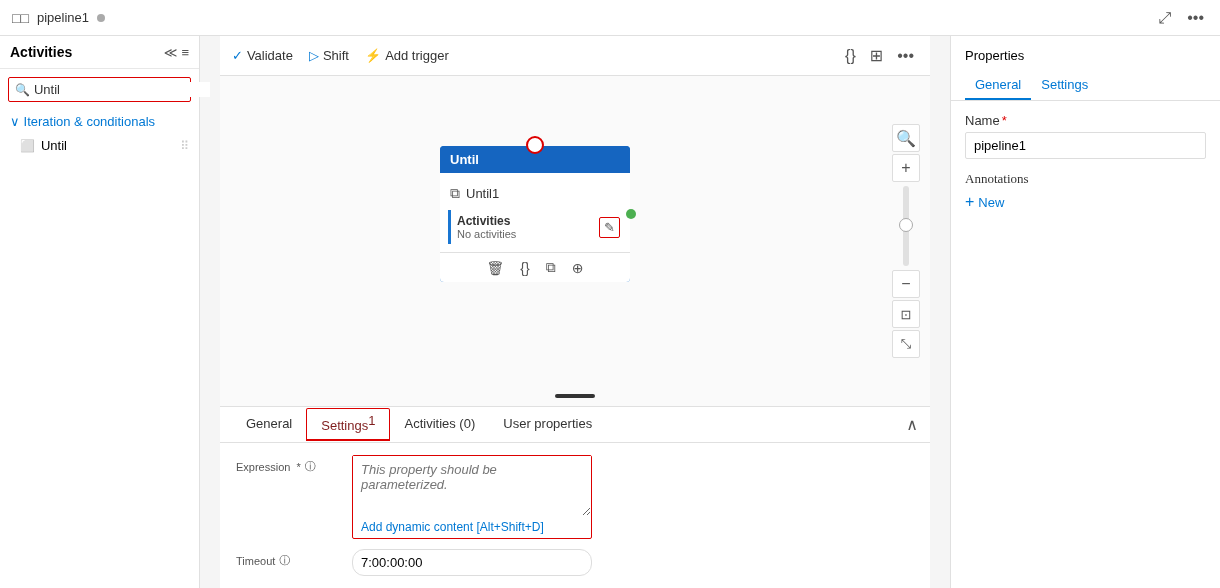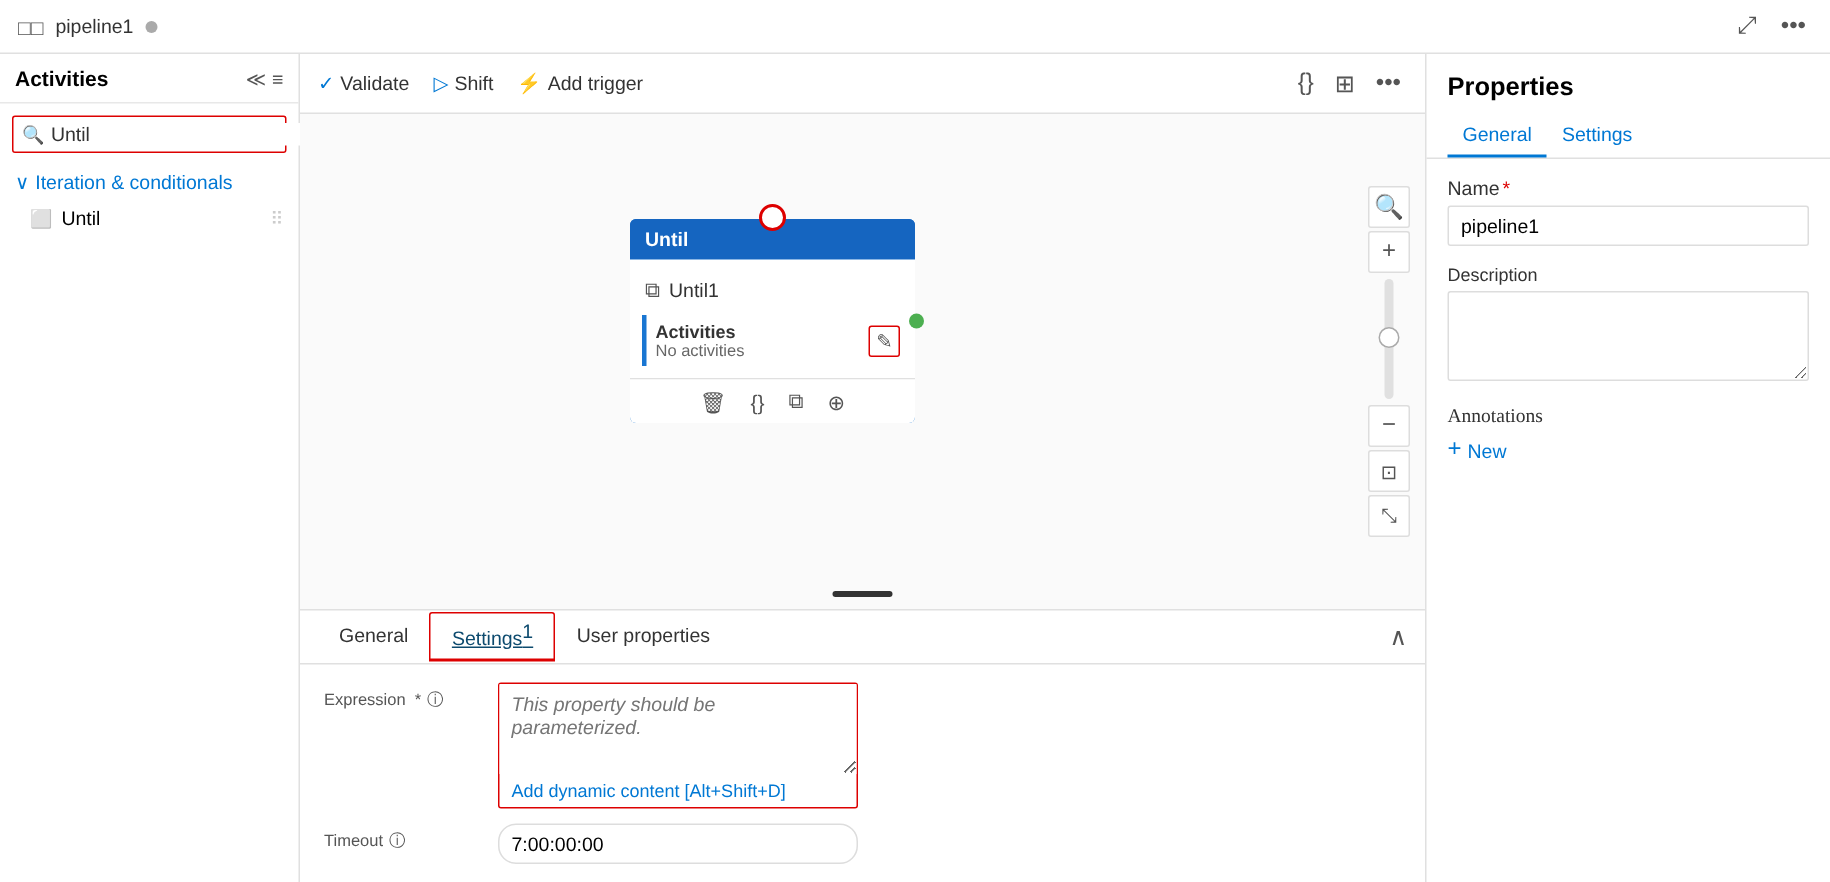--- a/index.html
+++ b/index.html
@@ -12,21 +12,21 @@
       padding: 0 12px; height: 36px; flex-shrink: 0;
     }
     .top-bar-left { display: flex; align-items: center; gap: 8px; }
     .pipeline-icon { color: #555; font-size: 14px; }
     .pipeline-title { font-size: 13px; color: #333; }
     .dot-indicator { width: 8px; height: 8px; background: #aaa; border-radius: 50%; }
     .top-bar-right { display: flex; align-items: center; gap: 8px; }
     .icon-btn { background: none; border: none; cursor: pointer; color: #555; font-size: 16px; padding: 2px 4px; }
 
     
-    .main { display: flex; flex: 1; overflow: hidden; }
+    .main { display: flex; flex: 1; overflow: hidden; gap: 20px; }
 
     
     .sidebar {
       width: 200px; background: #fff; border-right: 1px solid #e0e0e0;
       display: flex; flex-direction: column; flex-shrink: 0;
     }
     .sidebar-header {
       display: flex; align-items: center; justify-content: space-between;
       padding: 8px 10px; border-bottom: 1px solid #e8e8e8;
     }
@@ -166,22 +166,22 @@
     .bottom-tabs {
       display: flex; align-items: center; justify-content: space-between;
       padding: 0 12px; border-bottom: 1px solid #e0e0e0; height: 36px;
     }
     .bottom-tabs-left { display: flex; gap: 0; }
     .tab-item {
       padding: 8px 14px; cursor: pointer; color: #333; font-size: 13px;
       border-bottom: 2px solid transparent; white-space: nowrap;
     }
     .tab-item.settings-active {
-      color: #0c4a6e; border: 1px solid #d00; border-bottom: 2px solid #d00;
-      border-radius: 2px 2px 0 0; padding: 4px 14px; text-decoration: underline;
+      color: #7f1d1d; border: 1px solid #d00; border-bottom: 2px solid #d00;
+      border-radius: 2px 2px 0 0; padding: 4px 14px;
     }
     .collapse-btn { background: none; border: none; cursor: pointer; color: #555; font-size: 16px; }
 
     .bottom-content { padding: 12px 16px; display: flex; flex-direction: column; gap: 10px; }
     .form-row { display: flex; align-items: flex-start; gap: 16px; }
     .form-label { width: 100px; font-size: 13px; color: #333; display: flex; align-items: center; gap: 4px; flex-shrink: 0; margin-top: 4px; }
     .form-label span { font-size: 11px; color: #555; }
     .required-star { color: #d00; margin-left: 2px; }
     .expression-box {
       border: 1px solid #d00; border-radius: 2px; width: 240px;
@@ -199,21 +199,21 @@
     .timeout-input {
       border: 1px solid #ddd; border-radius: 12px; padding: 5px 8px;
       font-size: 13px; width: 240px; outline: none;
     }
 
     
     .right-panel {
       width: 270px; background: #fff; border-left: 1px solid #e0e0e0;
       display: flex; flex-direction: column; flex-shrink: 0;
     }
-    .right-panel-title { font-weight: 700; font-size: 17px; padding: 12px 14px 8px; }
+    .right-panel-title { font-weight: 400; font-size: 13px; padding: 12px 14px 8px; }
     .right-panel-tabs {
       display: flex; border-bottom: 1px solid #e0e0e0; padding: 0 14px;
     }
     .right-tab {
       padding: 6px 10px; cursor: pointer; color: #333; font-size: 13px;
       border-bottom: 2px solid transparent;
     }
     .right-tab.active { color: #0078d4; border-bottom: 2px solid #0078d4; }
     .right-tab.related { color: #0078d4; }
 
@@ -343,20 +343,21 @@
       </div>
 
       <div class="scroll-indicator"></div>
     </div>
 
     <div class="bottom-panel">
       <div class="bottom-tabs">
         <div class="bottom-tabs-left">
           <div class="tab-item">General</div>
           <div class="tab-item settings-active">Settings<sup>1</sup></div>
+          <div class="tab-item">Activities (0)</div>
           <div class="tab-item">User properties</div>
         </div>
         <button class="collapse-btn">∧</button>
       </div>
       <div class="bottom-content">
         <div class="form-row">
           <div class="form-label">
             <span>Expression</span>
               <span class="required-star">*</span>
             <span>ⓘ</span>
@@ -384,24 +385,20 @@
       <div class="right-tab related">Settings</div>
     </div>
     <div class="right-panel-body">
       <div>
         <div class="field-label">
           <span>Name</span>
             <span class="field-required">*</span>
         </div>
         <input class="field-input" type="text" value="pipeline1" style="">
       </div>
-      <div>
-        <div class="field-label">Description</div>
-        <textarea class="field-textarea" style=""></textarea>
-      </div>
       <div class="annotations-section">
         <div class="annotations-label">Annotations</div>
         <button class="new-annotation-btn">
           <span class="plus-icon">+</span>
           <span>New</span>
         </button>
       </div>
     </div>
   </div>
 

